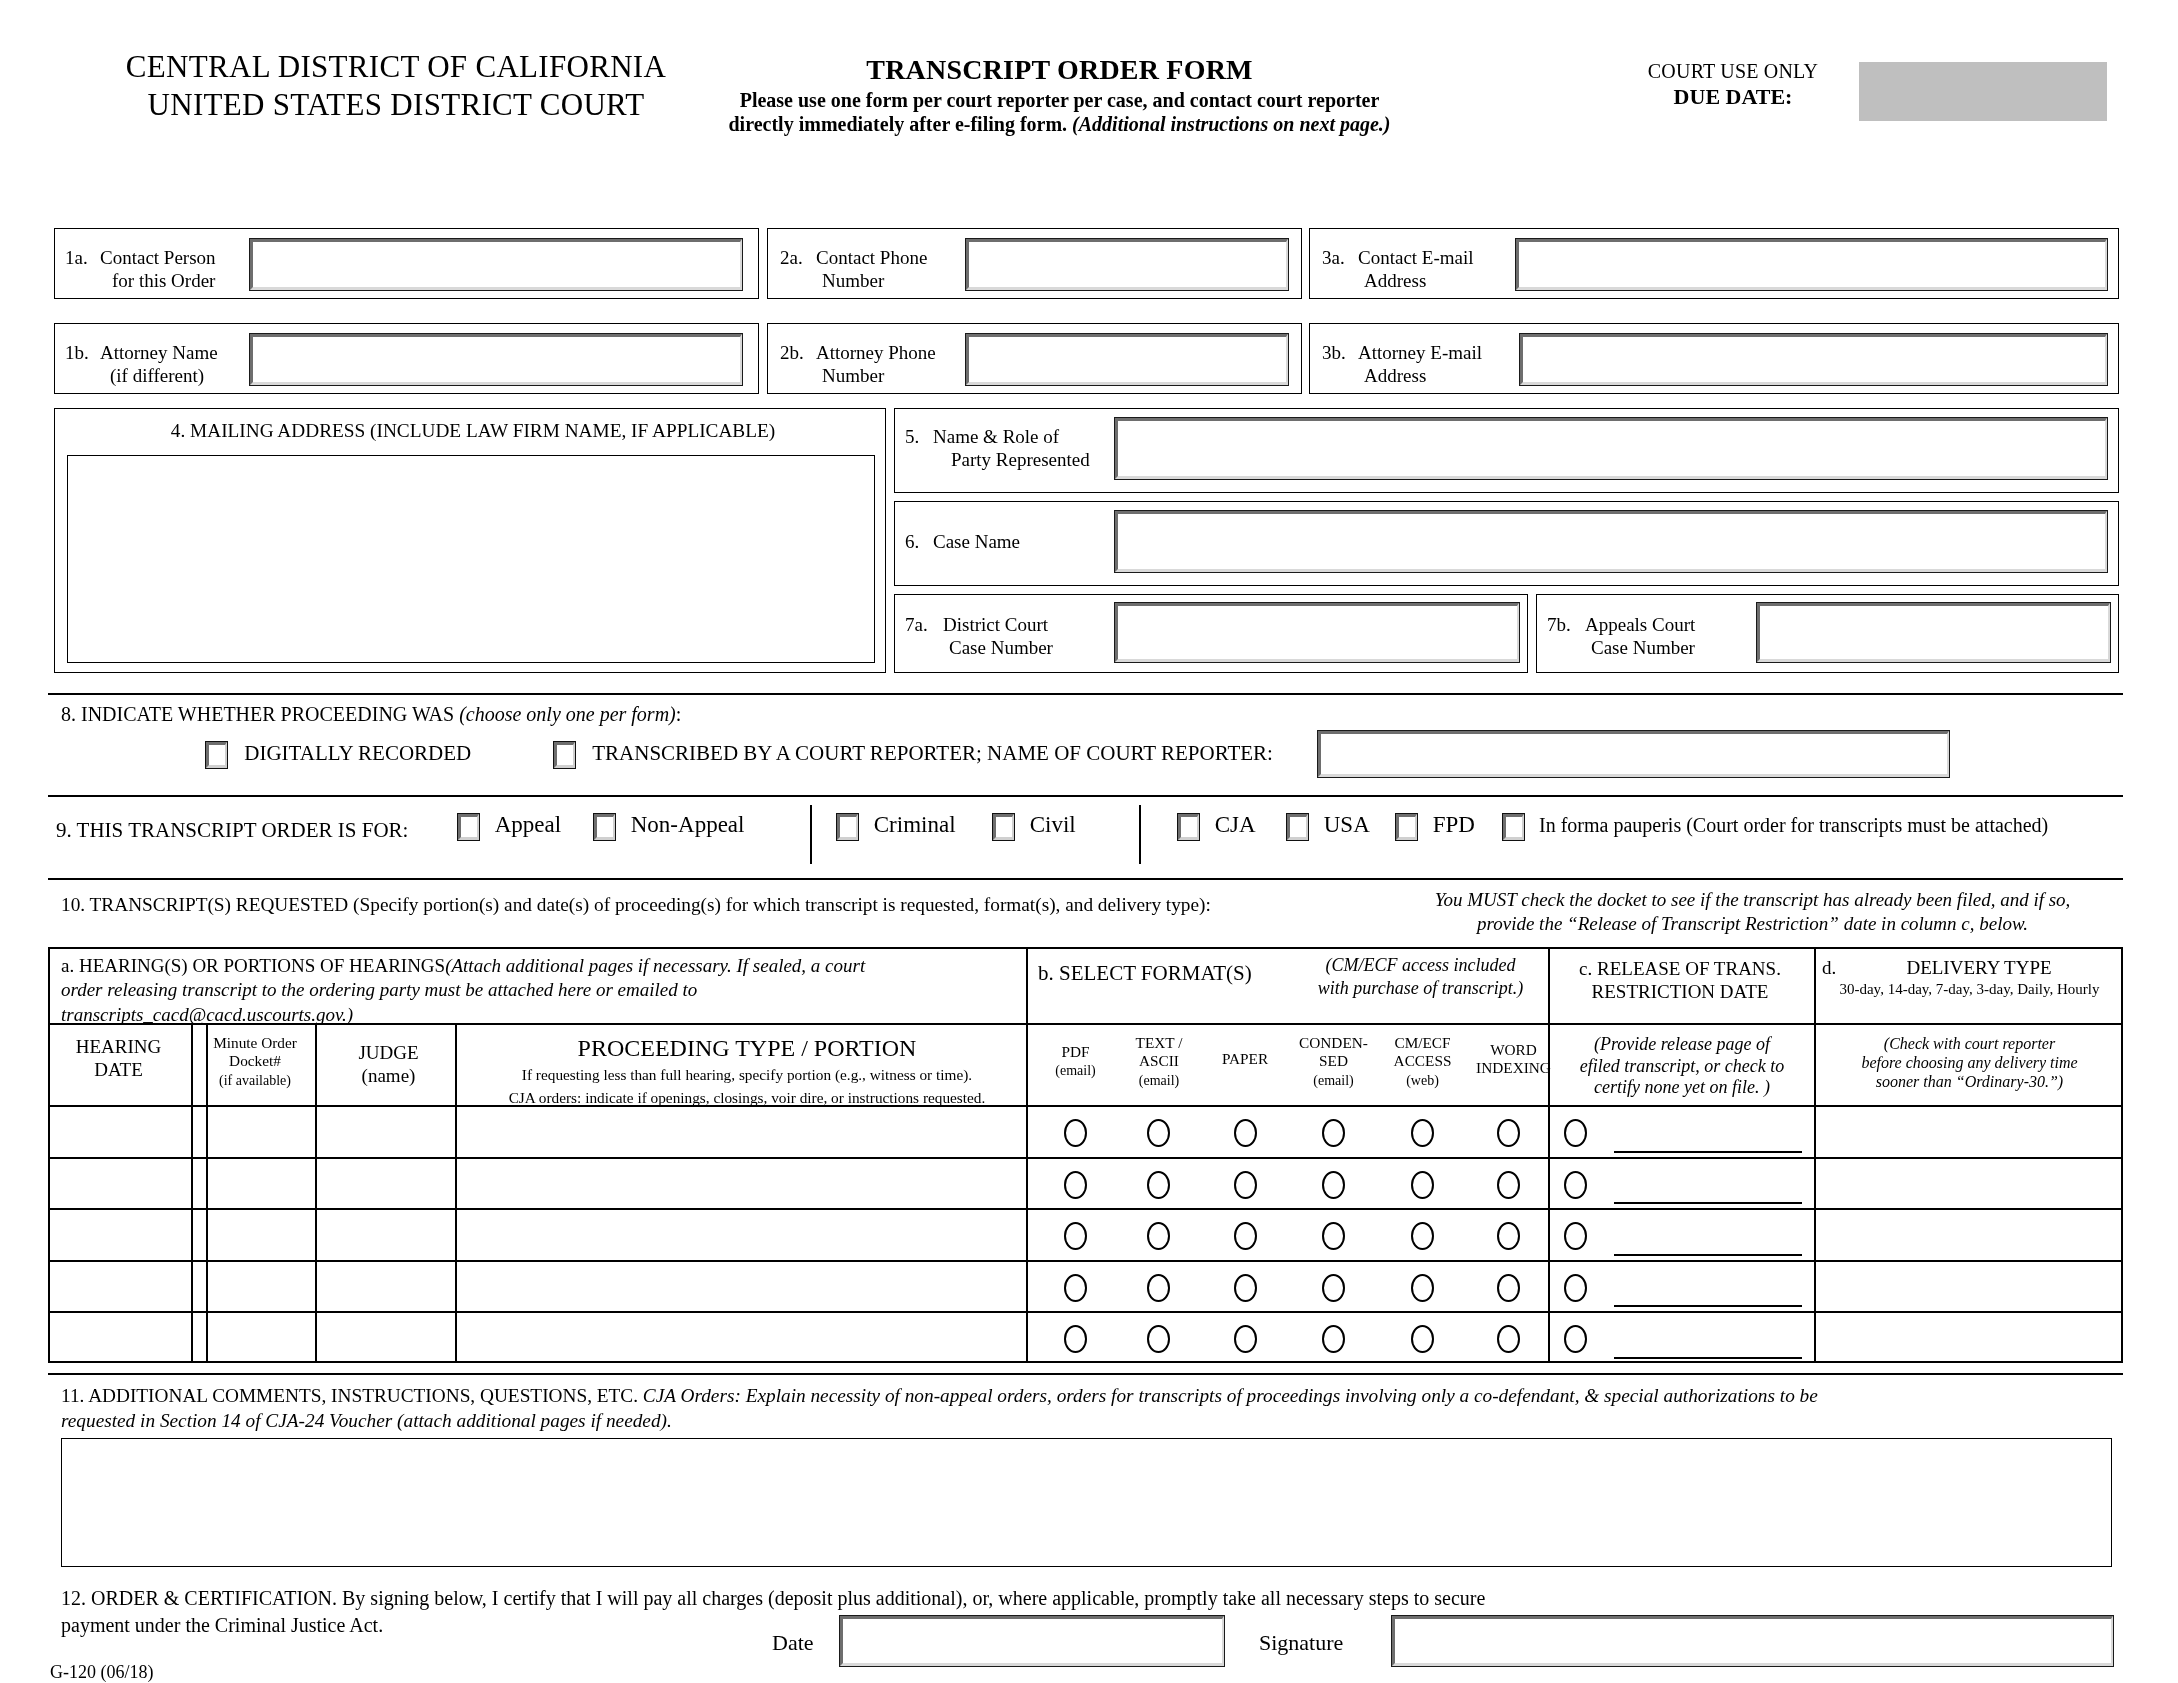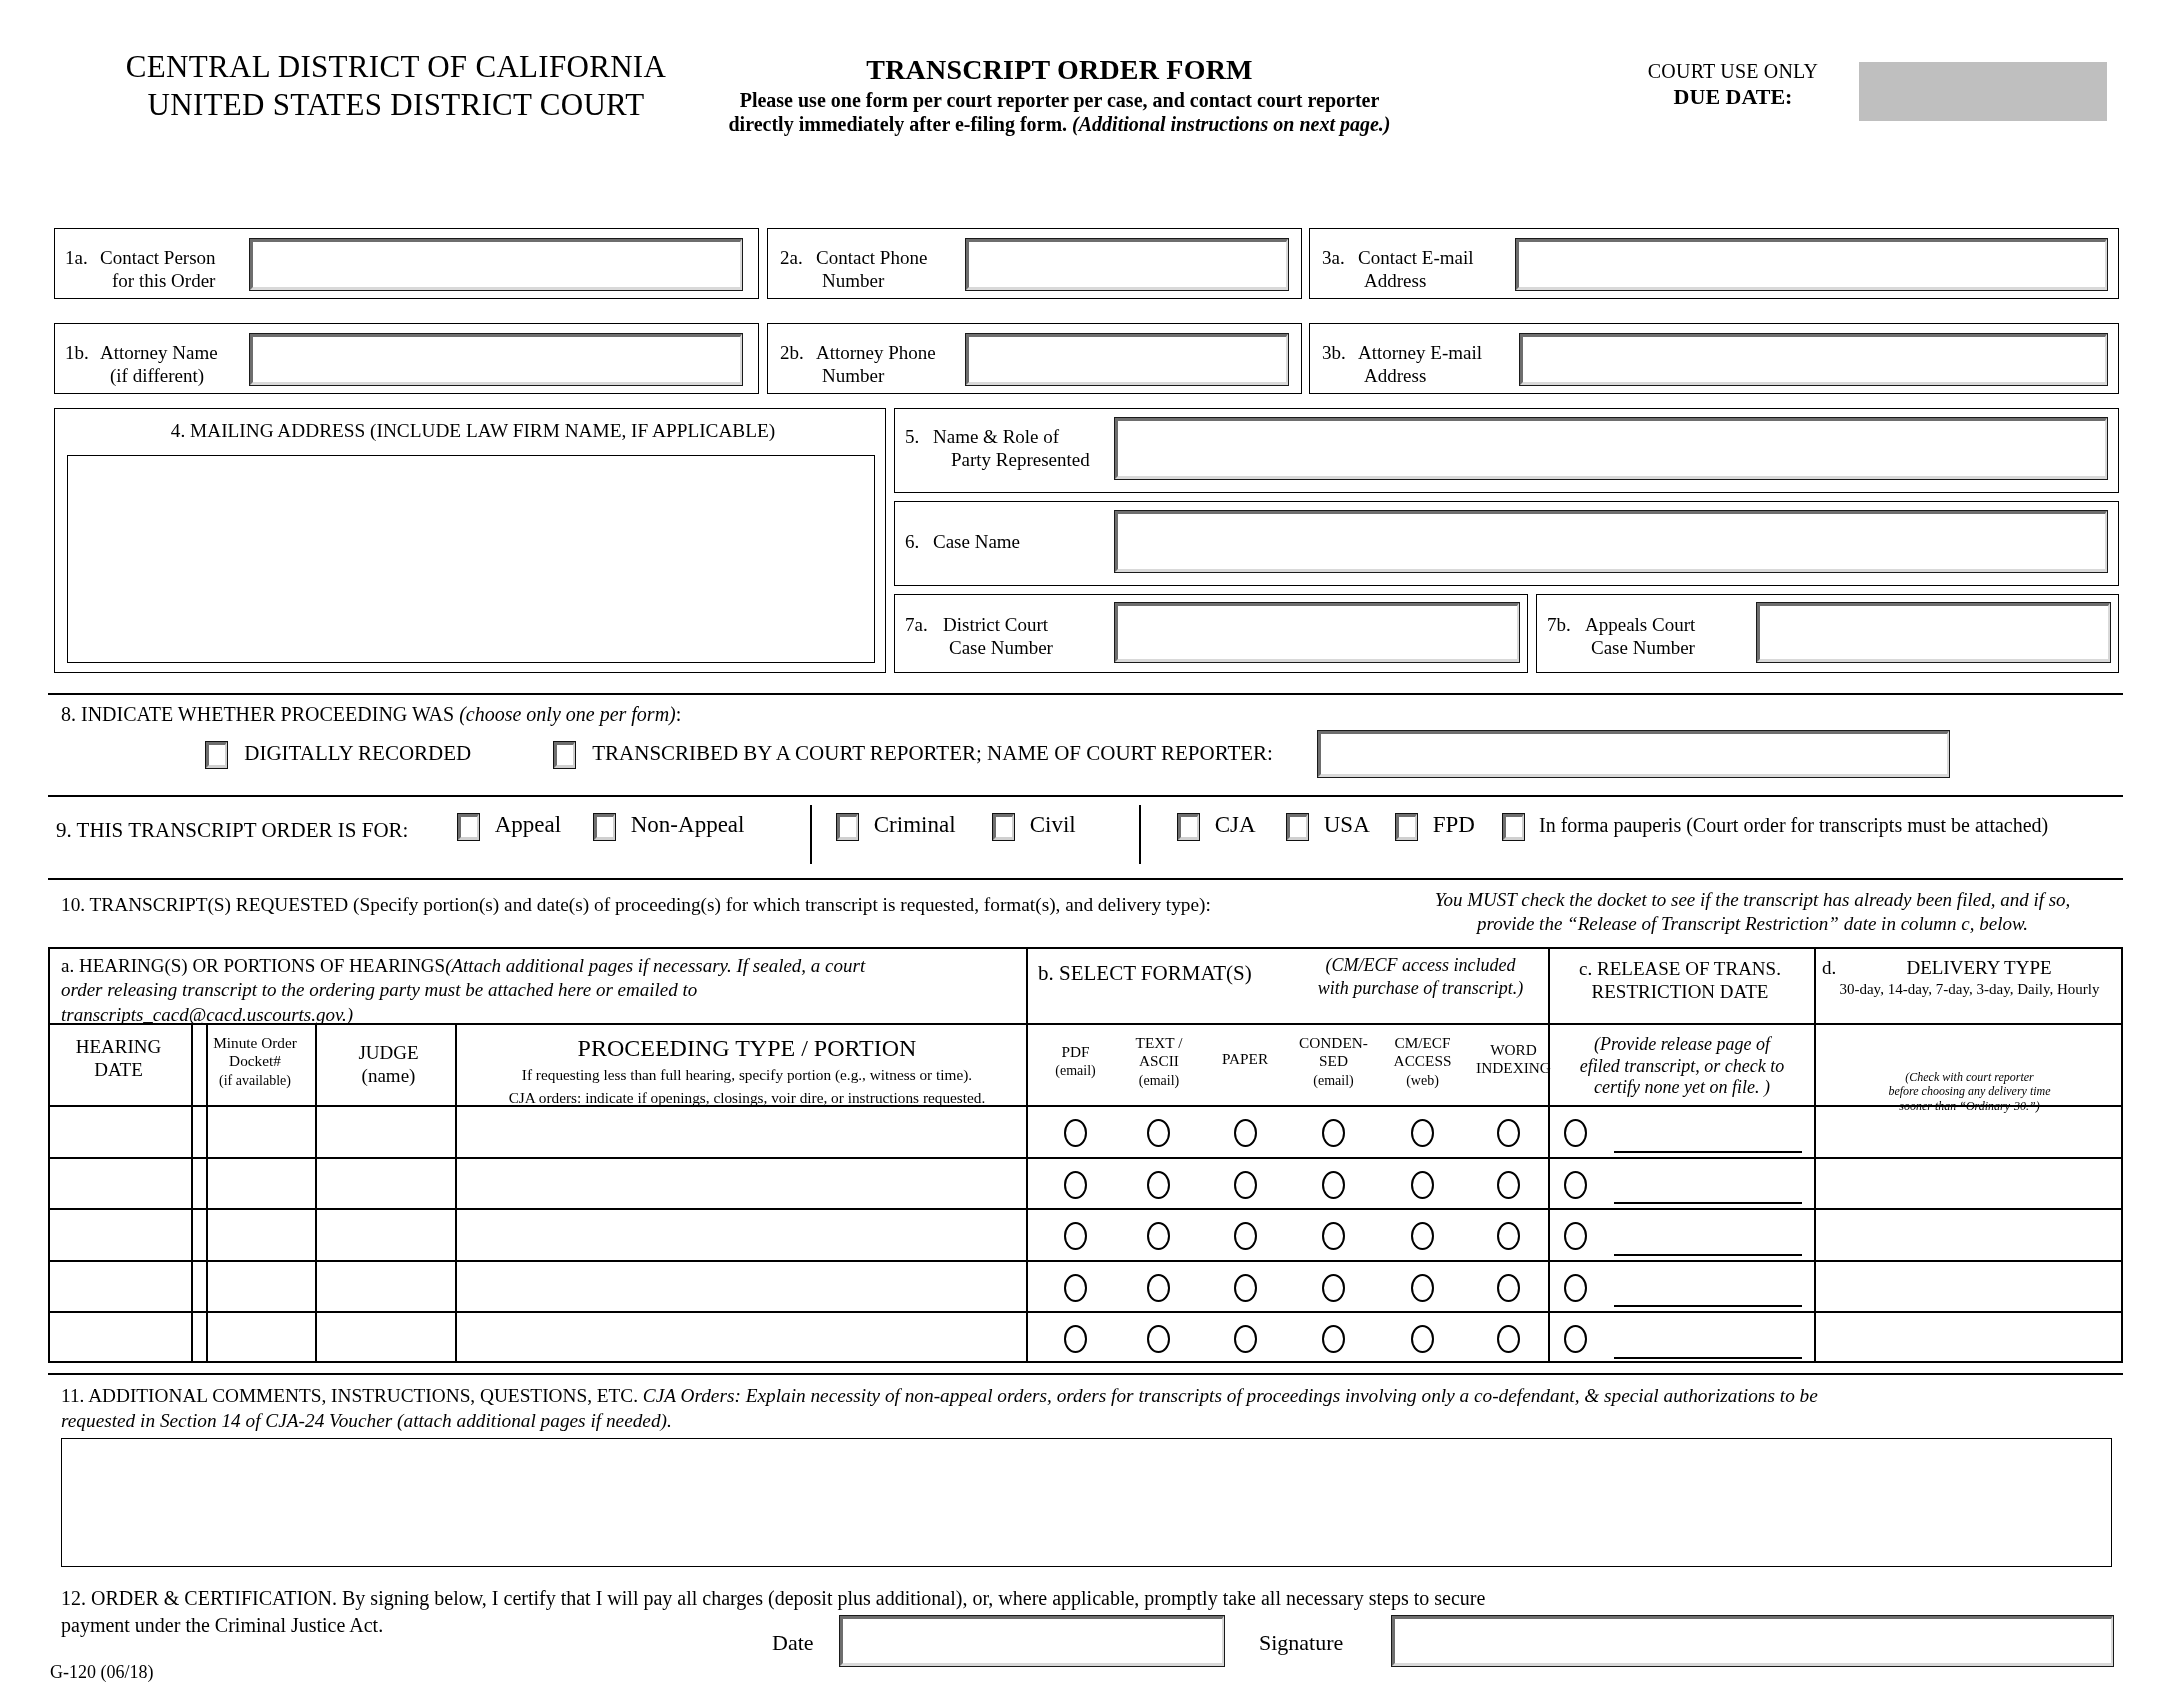--- a/index.html
+++ b/index.html
@@ -302,21 +302,21 @@
     <span>CM/ECF</span><br><span>ACCESS</span><br><span class="xsmall">(web)</span>
   </div>
   <div class="tc small" style="left:1464px; top:993px; width:99px;">
     <span>WORD</span><br><span>INDEXING</span>
   </div>
 
   <div class="tc ital" style="left:1556px; top:986px; width:252px; font-size:18px;">
     <span>(Provide release page of</span><br><span>efiled transcript, or check to</span><br><span>certify none yet on file. )</span>
   </div>
 
-  <div class="tc ital" style="left:1822px; top:986px; width:295px; font-size:12px;margin-top:36px;">
+  <div class="tc ital" style="left:1822px; top:986px; width:295px; font-size:16px;">
     <span>(Check with court reporter</span><br><span>before choosing any delivery time</span><br><span>sooner than “Ordinary-30.”)</span>
   </div>
 
   <div class="cellborder" style="left:48px; top:1057px; width:2075px; height:2px;"></div>
 
   <div class="cellborder" style="left:191px; top:975px; width:2px; height:340px;"></div>
   <div class="cellborder" style="left:206px; top:975px; width:2px; height:340px;"></div>
   <div class="cellborder" style="left:315px; top:975px; width:2px; height:340px;"></div>
   <div class="cellborder" style="left:455px; top:975px; width:2px; height:340px;"></div>
   <div class="cellborder" style="left:1026px; top:899px; width:2px; height:416px;"></div>

